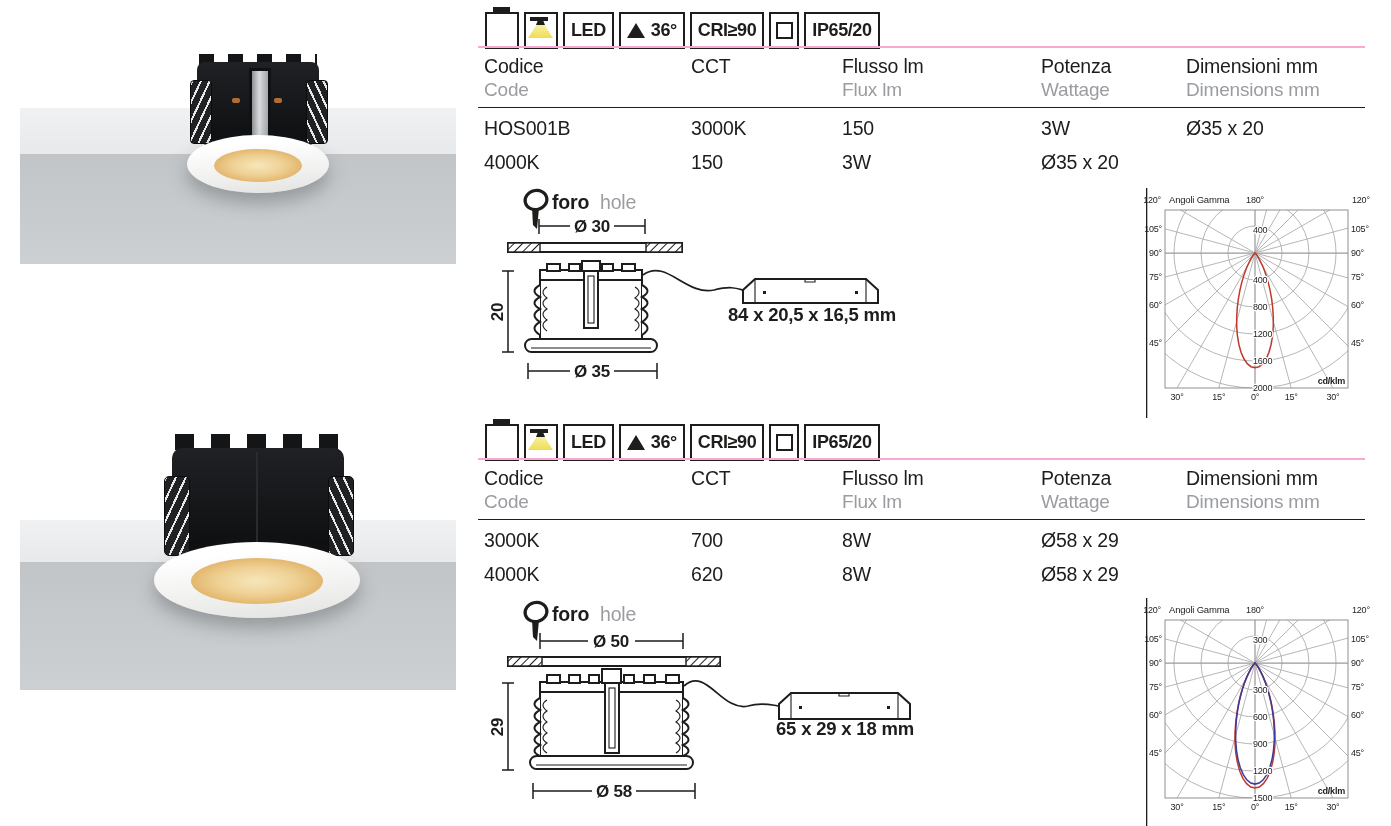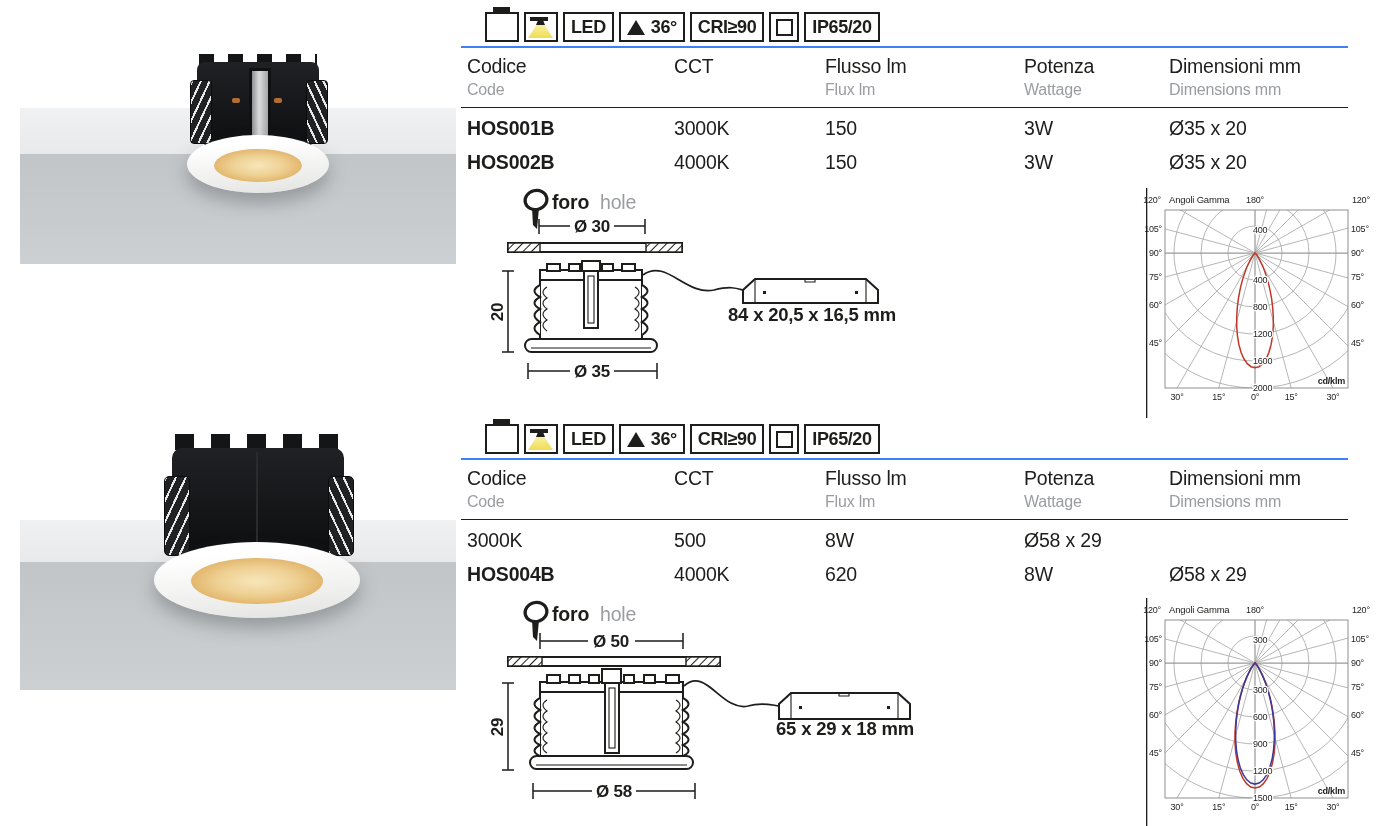--- a/index.html
+++ b/index.html
@@ -15,41 +15,41 @@
   .fin{position:absolute;border:1px solid #0c0c0e}
   .slot{position:absolute;background:linear-gradient(90deg,#8e9194,#d9dbdd 45%,#a3a6a9);border:3px solid #101113}
   .dot{position:absolute;width:8px;height:5px;background:#b06e35;border-radius:2px}
   .seam{position:absolute;background:#2a2b2d}
   .trim{position:absolute;border-radius:50%;background:linear-gradient(175deg,#ffffff 20%,#efefee 68%,#e2e2e1);
         box-shadow:0 10px 18px rgba(70,75,80,.38)}
   .glow{position:absolute;border-radius:50%;background:radial-gradient(closest-side,#f7e6ba,#eed093 60%,#e3b76e)}
 
   
   .badges{position:absolute;left:485px;display:flex;gap:5px;height:30px}
-  .badge{box-sizing:border-box;border:2px solid #1d1d1b;background:#fff;height:30px;
+  .badge{box-sizing:border-box;border:2px solid #1d1d1b;background:#fff;height:37px;
          display:flex;align-items:center;justify-content:center;padding:0 6px;
          font-weight:bold;font-size:18px;letter-spacing:-0.4px;position:relative;white-space:nowrap}
   .icon-badge{width:34px;padding:0}
   .rbar{position:absolute;top:-7px;left:6px;width:17px;height:5px;background:#1d1d1b}
   .dbar{position:absolute;top:3px;left:4px;width:18px;height:4px;background:#1d1d1b}
   .dstem{position:absolute;top:7px;left:10px;width:9px;height:4px;background:#1d1d1b;clip-path:polygon(18% 0,82% 0,100% 100%,0 100%)}
   .dbeam{position:absolute;top:11px;left:2px;width:25px;height:13px;background:linear-gradient(180deg,#f8f0a0,#efdd52);clip-path:polygon(34% 0,66% 0,100% 100%,0 100%)}
   .tri{width:0;height:0;border-left:9px solid transparent;border-right:9px solid transparent;border-bottom:15px solid #1d1d1b;margin-right:6px}
   .sqb{width:30px}
   .sq-in{width:13px;height:13px;border:2px solid #1d1d1b;background:#fff}
 
   
-  .dtable{position:absolute;left:461px;width:887px;border-top:2px solid #3b82f6}
+  .dtable{position:absolute;left:478px;width:887px;border-top:2px solid #f9a8d4}
   .thead{display:grid;grid-template-columns:207px 151px 199px 145px 1fr;padding:7px 0 6px;border-bottom:1.5px solid #1d1d1b}
   .th-main{font-size:19.5px;color:#1d1d1b;line-height:23px;padding-left:6px}
-  .th-sub{font-size:16px;color:#9a9ca0;line-height:23px;padding-left:6px}
+  .th-sub{font-size:19px;color:#9a9ca0;line-height:23px;padding-left:6px}
   .tbody{padding-top:3px}
   .tr{display:grid;grid-template-columns:207px 151px 199px 145px 1fr;height:34px;align-items:center}
   .td{font-size:19.5px;padding-left:6px}
-  .td-code{font-weight:bold}
+  .td-code{font-weight:normal}
 
   
   .drawing{position:absolute}
   .ol{fill:#fff;stroke:#1d1d1b;stroke-width:2}
   .thin{fill:none;stroke:#1d1d1b;stroke-width:1.1}
   .dl{fill:none;stroke:#1d1d1b;stroke-width:1.5}
   .wire{fill:none;stroke:#1d1d1b;stroke-width:1.7}
   .dim{font:bold 17px "Liberation Sans",sans-serif;fill:#1d1d1b;letter-spacing:-0.2px}
   .dlabel{font:bold 18.5px "Liberation Sans",sans-serif;fill:#1d1d1b;letter-spacing:-0.2px}
   .foro-t{font:bold 19.5px "Liberation Sans",sans-serif;fill:#1d1d1b}
@@ -128,21 +128,20 @@
     </div>
     <div class="tbody">
         <div class="tr">
           <div class="td td-code">HOS001B</div>
           <div class="td">3000K</div>
           <div class="td">150</div>
           <div class="td">3W</div>
           <div class="td">Ø35 x 20</div>
         </div>
         <div class="tr">
-          <div class="td td-code">HOS002B</div>
           <div class="td">4000K</div>
           <div class="td">150</div>
           <div class="td">3W</div>
           <div class="td">Ø35 x 20</div>
         </div>
       </div>
   </div>
 
   <svg class="drawing" style="left:490px;top:182px" width="420" height="212" viewBox="0 0 420 212">
     <defs>
@@ -324,26 +323,25 @@
           <div class="th-sub">Wattage</div>
         </div>
       <div>
           <div class="th-main">Dimensioni mm</div>
           <div class="th-sub">Dimensions mm</div>
         </div>
     </div>
     <div class="tbody">
         <div class="tr">
           <div class="td">3000K</div>
-          <div class="td">500</div>
+          <div class="td">700</div>
           <div class="td">8W</div>
           <div class="td">Ø58 x 29</div>
         </div>
         <div class="tr">
-          <div class="td td-code">HOS004B</div>
           <div class="td">4000K</div>
           <div class="td">620</div>
           <div class="td">8W</div>
           <div class="td">Ø58 x 29</div>
         </div>
       </div>
   </div>
 
   <svg class="drawing" style="left:490px;top:594px" width="440" height="225" viewBox="0 0 440 225">
     <defs>

